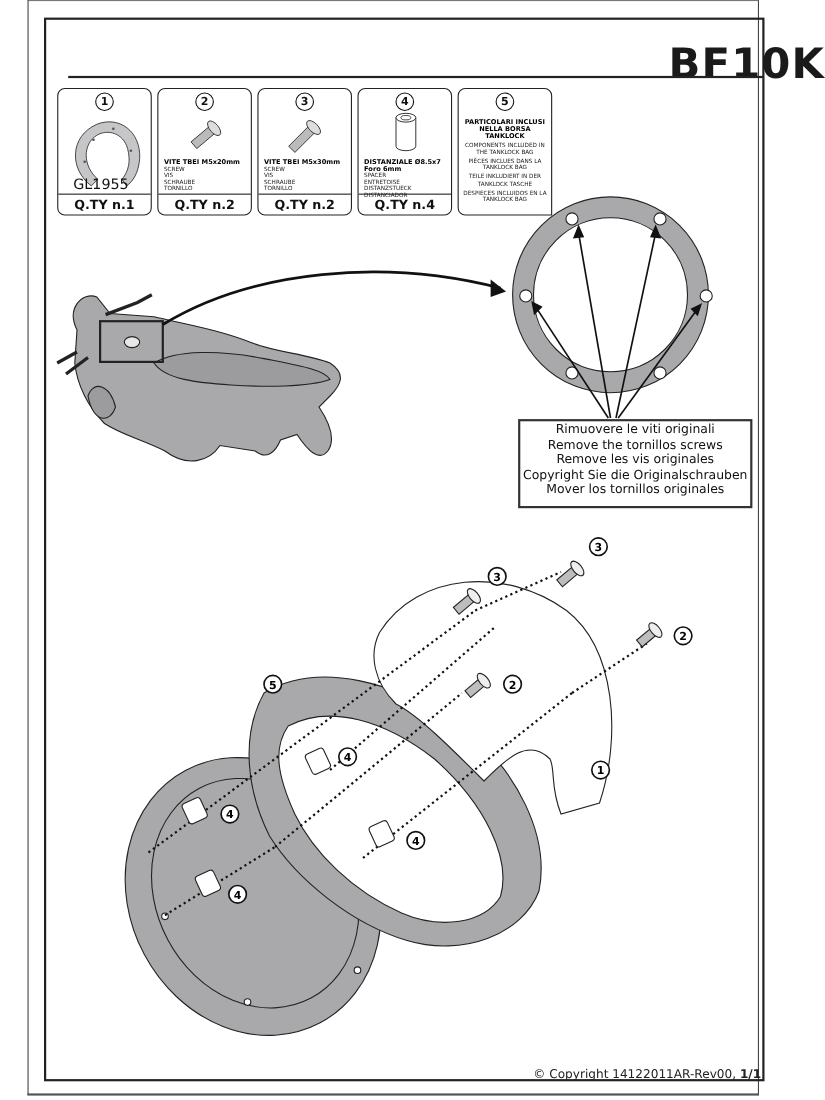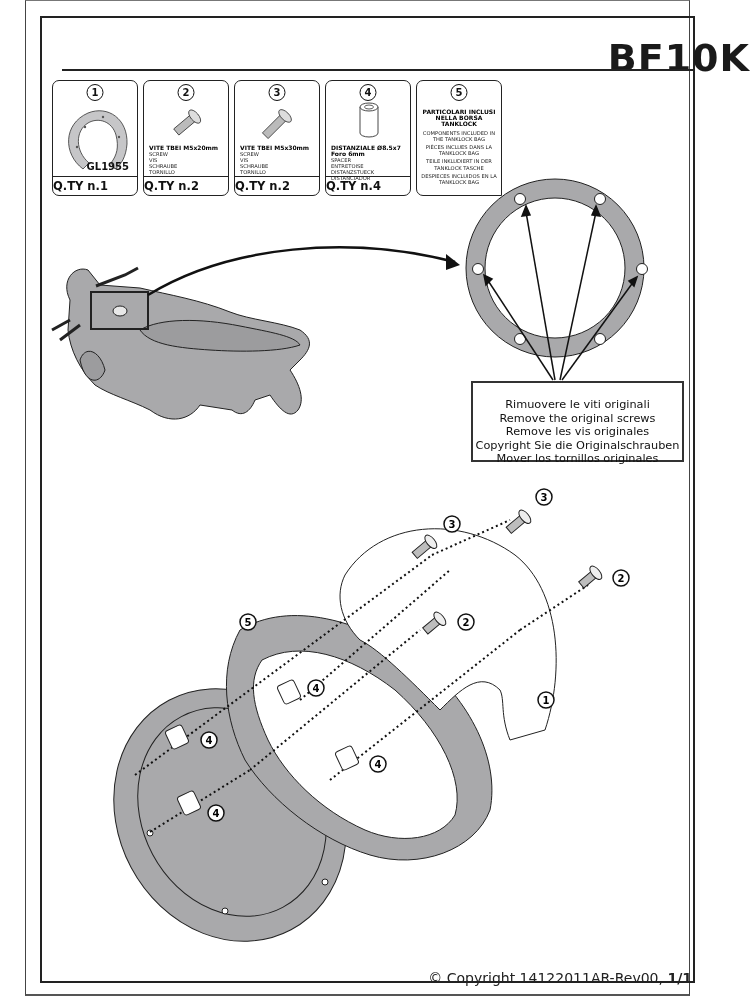--- a/index.html
+++ b/index.html
@@ -4,29 +4,29 @@
 <style>
   html,body{margin:0;padding:0;background:#fff;}
   body{width:750px;height:1000px;position:relative;overflow:hidden;font-family:"DejaVu Sans",sans-serif;color:#111;}
   .outer{position:absolute;left:25px;top:0;width:665px;height:996px;border-right:1px solid #444;border-left:1px solid #444;border-bottom:2px solid #555;border-top:1px solid #777;box-sizing:border-box;}
   .inner{position:absolute;left:40px;top:16px;width:655px;height:967px;border:2px solid #222;box-sizing:border-box;}
   .title{position:absolute;left:0;top:36px;width:100%;text-align:right;font-family:"DejaVu Sans",sans-serif;font-weight:bold;font-size:38px;letter-spacing:1px;color:#1a1a1a;}
   .title-rule{position:absolute;left:62px;top:69px;width:632px;height:0;border-top:2px solid #222;}
   .parts{position:absolute;left:52px;top:80px;height:118px;}
   .part{position:absolute;top:0;width:86px;height:116px;border:1.5px solid #222;border-radius:7px;box-sizing:border-box;background:#fff;}
   .part .num{position:absolute;left:50%;top:3px;transform:translateX(-50%);width:15px;height:15px;border:1.5px solid #111;border-radius:50%;font-size:10px;font-weight:bold;line-height:15px;text-align:center;}
-  .part .qty{position:absolute;left:0;bottom:0;width:100%;height:18px;border-top:1.5px solid #222;font-weight:bold;font-size:11.5px;line-height:18px;}
+  .part .qty{position:absolute;left:0;bottom:0;width:100%;height:18px;border-top:1.5px solid #222;font-weight:bold;font-size:11.5px;line-height:18px;text-align:center;}
   .part .desc{position:absolute;left:5px;top:64px;font-size:5.2px;line-height:6px;color:#222;}
   .part .desc b{font-size:6px;color:#000;}
-  .part .code{position:absolute;right:8px;top:80px;font-size:10px;font-weight:bold;}
+  .part .code{position:absolute;right:20px;top:80px;font-size:13px;font-weight:normal;}
   .part5 .desc{left:3px;right:3px;top:28px;text-align:center;font-size:5.2px;line-height:6.2px;}
   .part5 .desc .sep{display:block;height:2px;}
   .part5{border-bottom-right-radius:0;}
-  .remove-box{position:absolute;left:471px;top:381px;width:213px;height:81px;border:2px solid #333;box-sizing:border-box;background:#fff;text-align:center;font-size:11.3px;line-height:13.6px;padding-top:15px;color:#111;}
-  .copyright{position:absolute;right:58px;top:970px;font-size:14px;color:#222;}
+  .remove-box{position:absolute;left:471px;top:381px;width:213px;height:81px;border:2px solid #333;box-sizing:border-box;background:#fff;text-align:center;font-size:11.3px;line-height:13.6px;padding-top:1px;color:#111;}
+  .copyright{position:absolute;right:58px;top:970px;font-size:11px;color:#222;}
   .copyright b{font-weight:bold;}
   svg.drawing{position:absolute;left:0;top:0;}
   .callout text{font-family:"DejaVu Sans",sans-serif;font-weight:bold;font-size:10px;}
 </style>
 </head>
 <body>
 
 <div class="outer"></div>
 <div class="inner"></div>
 
@@ -242,19 +242,19 @@
       </g>
     <g>
         <circle cx="216" cy="813" r="8" fill="#fff" stroke="#111" stroke-width="1.5"></circle>
         <text x="216" y="817" text-anchor="middle">4</text>
       </g>
   </g>
 </svg>
 
 <div class="remove-box">
   <div>Rimuovere le viti originali</div>
-  <div>Remove the original screws</div>
+  <div>Remove the tornillos screws</div>
   <div>Remove  les vis originales</div>
   <div>Copyright Sie die Originalschrauben</div>
   <div>Mover los tornillos originales</div>
 </div>
 
 <div class="copyright"><span>© Copyright 14122011AR-Rev00, </span><b>1/1</b></div>
 
 </body></html>

